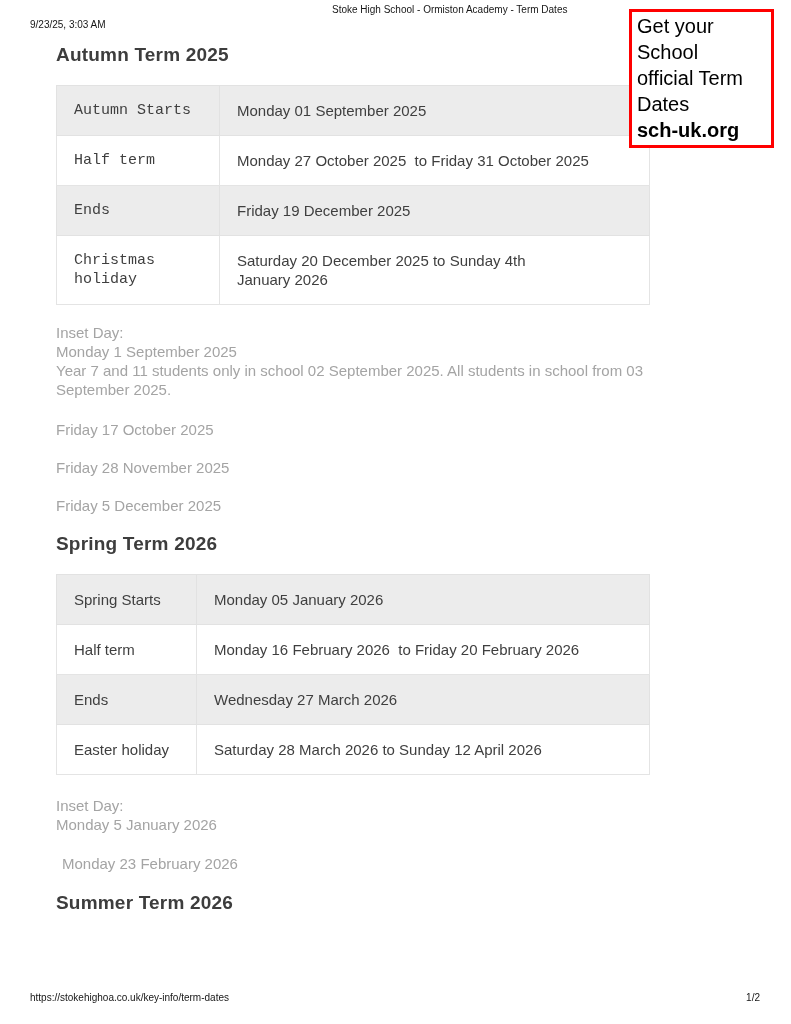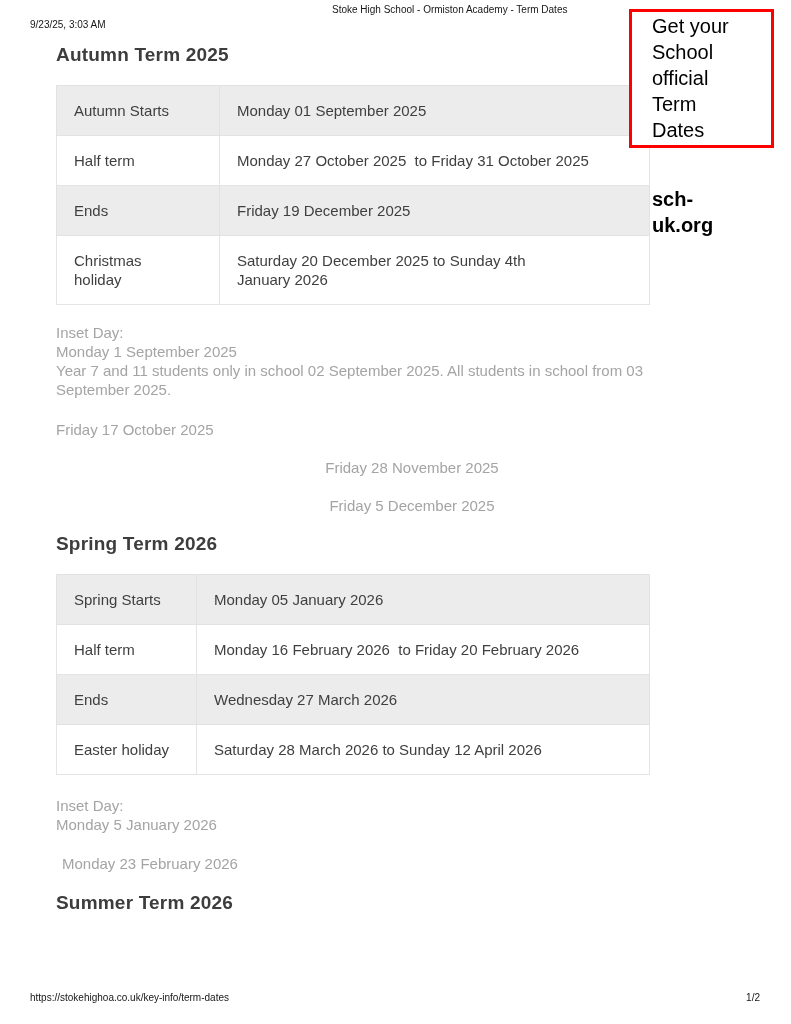--- a/index.html
+++ b/index.html
@@ -24,28 +24,28 @@
   .ftr-url   { left: 30px; top: 992px; }
   .ftr-page  { right: 31px; top: 992px; }
 
   
   .ad-box {
     position: absolute;
     left: 629px; top: 9px;
     width: 145px; height: 139px;
     background: #ffffff;
     border: 3px solid #ff0000;
-    padding: 1px 20px;
+    padding: 1px 5px;
     font-size: 20px;
     line-height: 26px;
     color: #000000;
     z-index: 10;
   }
   .ad-lines { white-space: pre-line; display: block; }
-  .ad-site  { font-weight: bold; display: block; margin-top: 43px; }
+  .ad-site  { font-weight: bold; display: block; }
 
   
   .content {
     position: absolute;
     left: 56px; top: 44px;
     width: 730px;
   }
   h2.term-heading {
     font-size: 19px;
     line-height: 22px;
@@ -64,34 +64,34 @@
   table.term-table td {
     border: 1px solid #e4e4e4;
     padding: 15px 17px;
     font-size: 15px;
     line-height: 19px;
     color: #3f3f3f;
     vertical-align: middle;
     white-space: pre-wrap;
   }
   table.term-table tr.alt td { background: #ececec; border-color: #e2e2e2; }
-  table.tbl-autumn td.label { width: 163px; }
+  table.tbl-autumn td.label { width: 163px; font-family: Liberation Mono, monospace; }
   table.tbl-spring td.label { width: 140px; }
   table.tbl-summer td.label { width: 168px; }
 
   p.note {
     font-size: 15px;
     line-height: 19px;
     color: #a4a4a4;
     white-space: pre-line;
     width: 712px;
   }
   .n-block { margin-top: 18px; }
   .n-gap1  { margin-top: 21px; }
-  .n-gap2  { margin-top: 19px; text-align: center; }
+  .n-gap2  { margin-top: 19px; }
   .h-spring { margin-top: 18px; }
   .t-spring { margin-top: 19px; padding-left: 20px; }
   .n-inset2 { margin-top: 21px; }
   .n-feb    { margin-top: 20px; margin-left: 6px; }
   .h-summer { margin-top: 19px; }
   .t-summer { margin-top: 18px; }
 </style>
 </head>
 <body>
 

